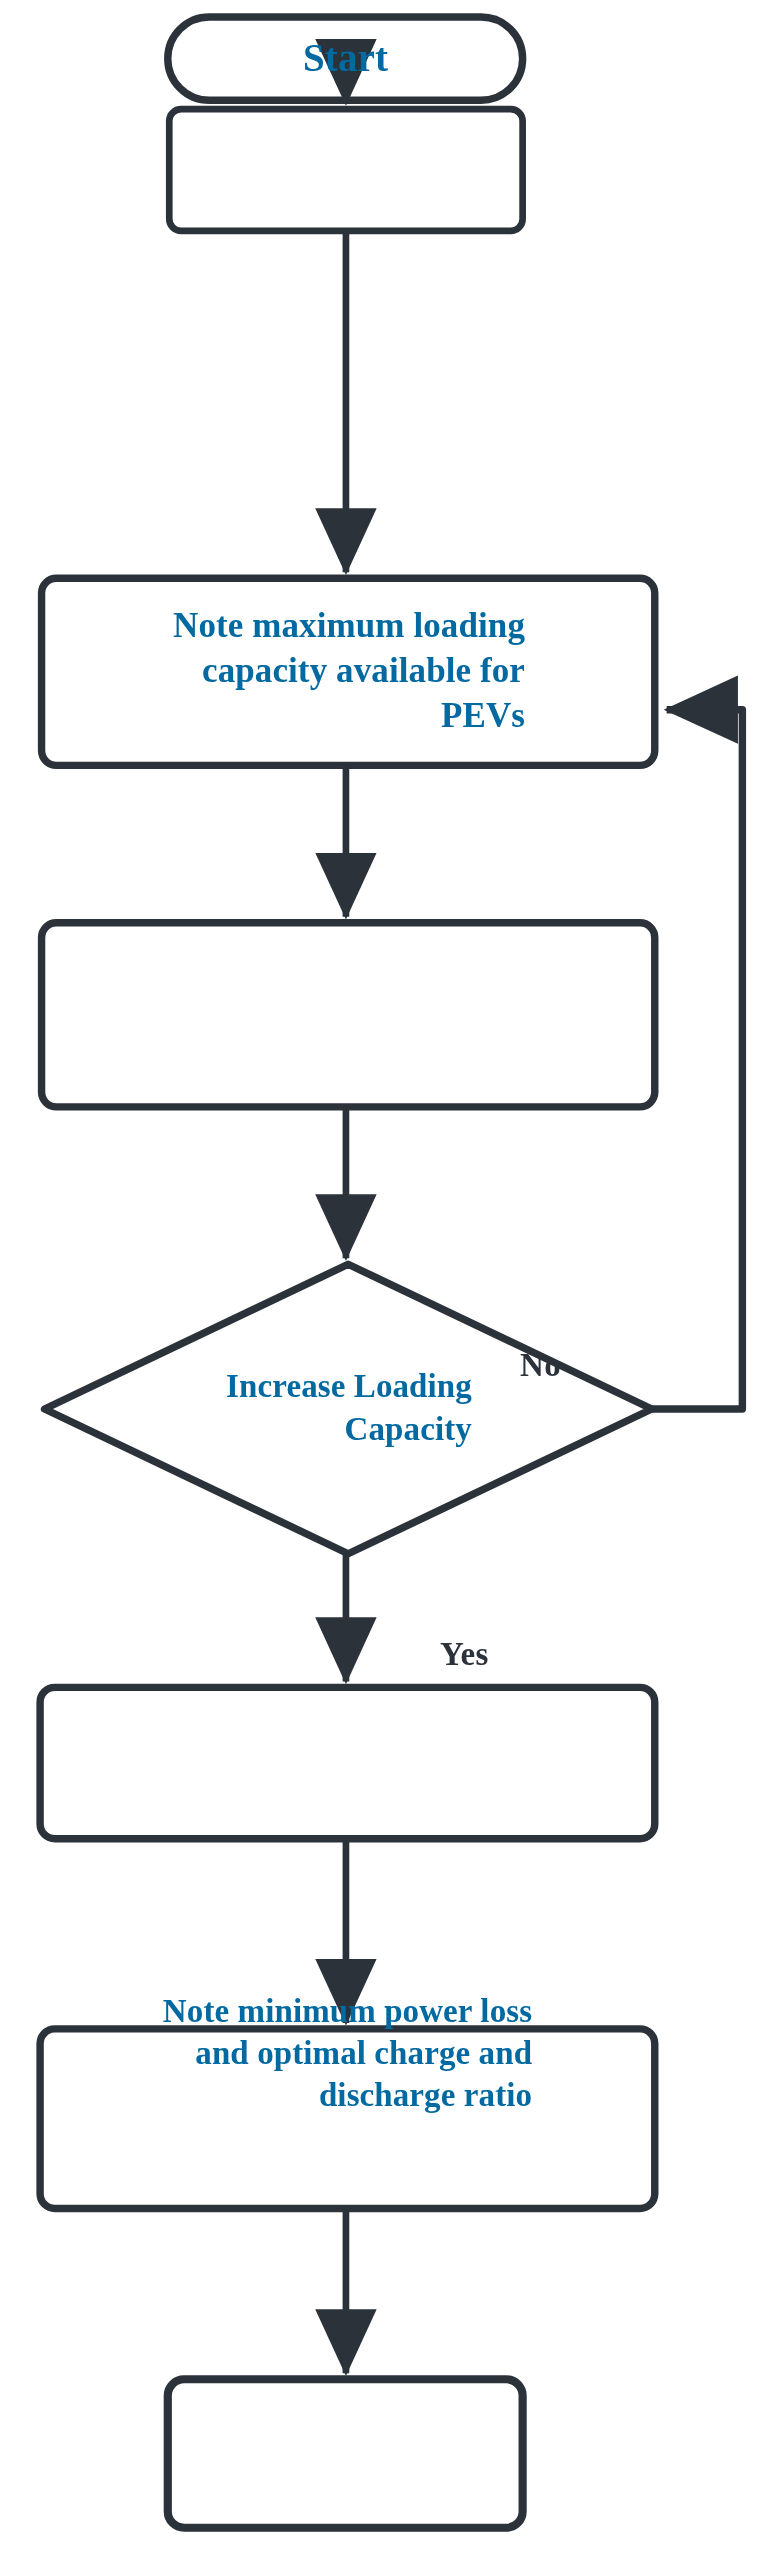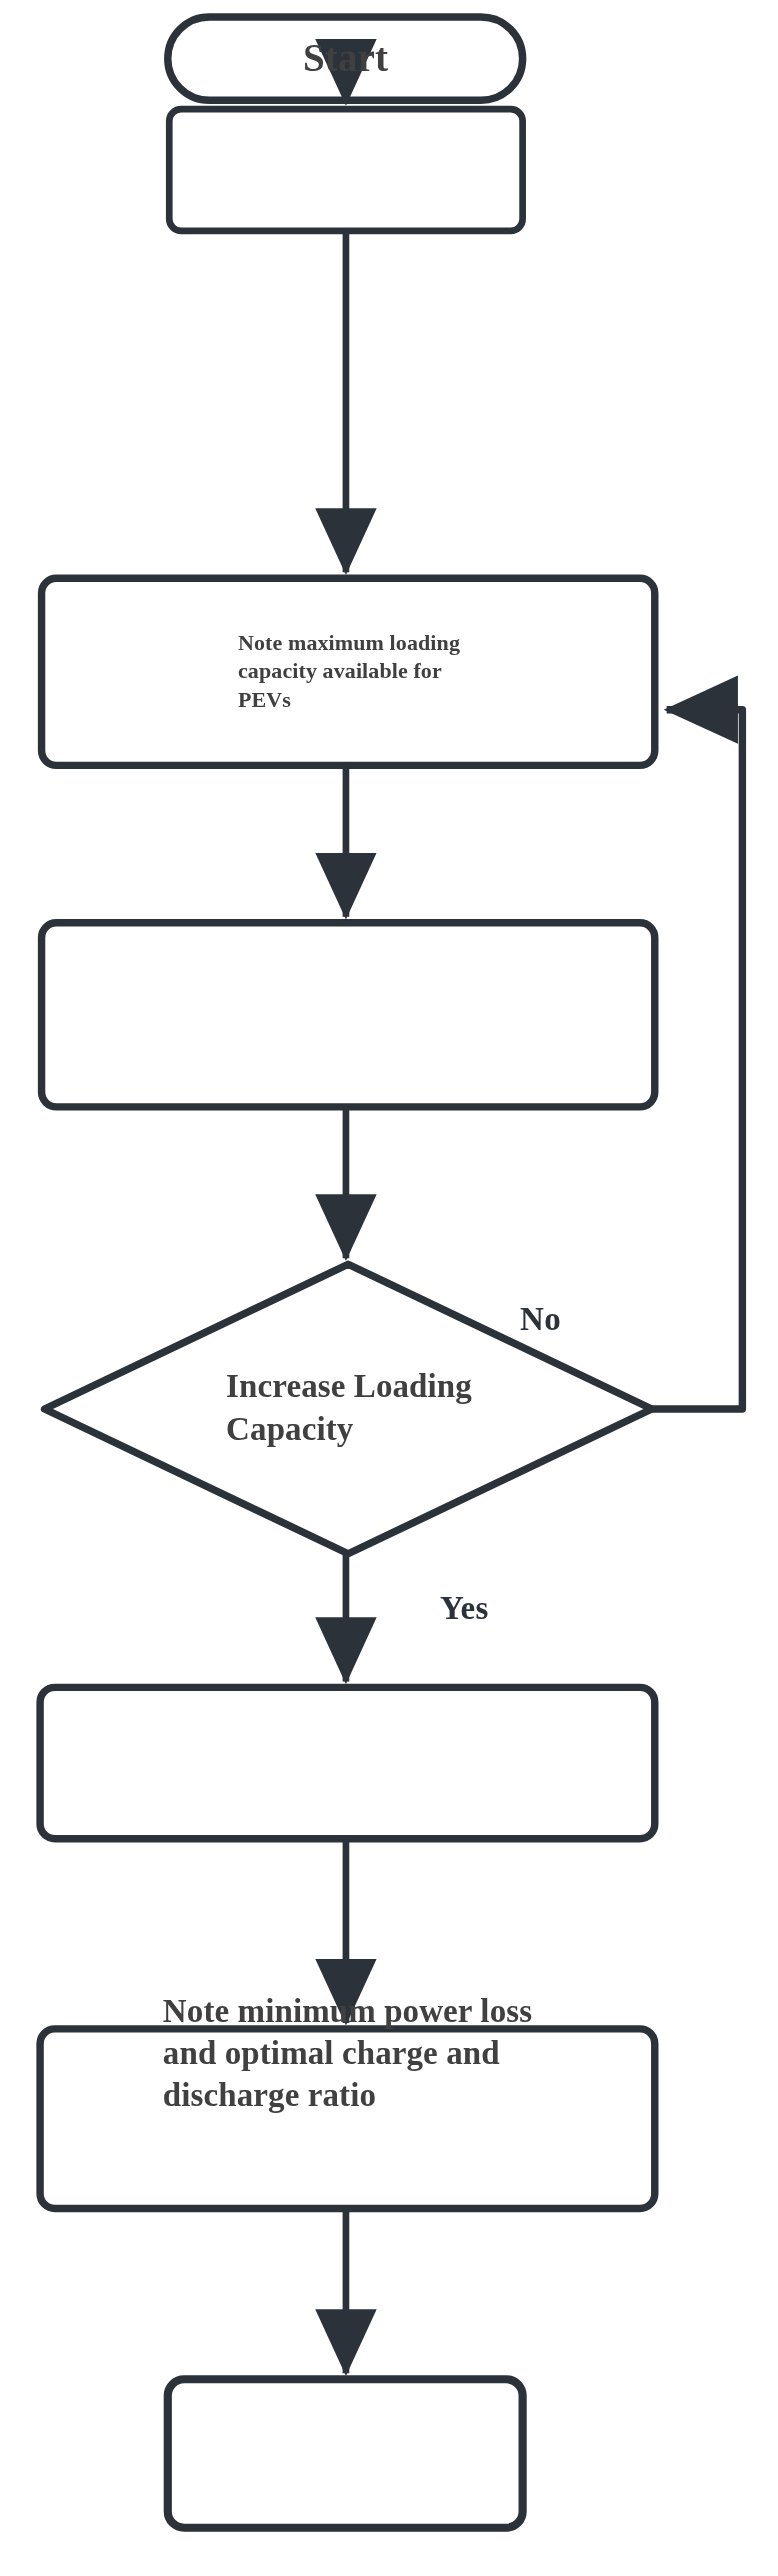--- a/index.html
+++ b/index.html
@@ -23,37 +23,38 @@
     left: 0;
     top: 0;
     width: 778px;
     height: 2576px;
   }
   .node-label {
     position: absolute;
     display: flex;
     align-items: center;
     justify-content: center;
-    text-align: left;
-    color: #404040;
+    text-align: right;
+    color: #0369a1;
     font-weight: bold;
     font-family: "Liberation Serif", "DejaVu Serif", serif;
     line-height: 1.28;
     letter-spacing: 0.1px;
     white-space: pre-line;
     pointer-events: none;
   }
   .edge-label {
     position: absolute;
     color: #2b323a;
     font-weight: bold;
     font-family: "Liberation Serif", "DejaVu Serif", serif;
     font-size: 33px;
     letter-spacing: 0.4px;
     white-space: nowrap;
+    margin-top: 46px;
   }
   .hit {
     position: absolute;
     cursor: pointer;
   }
 </style>
 </head>
 <body>
 
 <div id="stage">
@@ -100,21 +101,21 @@
 
       <line x1="466" y1="2476" x2="466" y2="2724" stroke-width="9" marker-end="url(#arrowhead)"></line>
 
       <line x1="466" y1="2974" x2="466" y2="3196" stroke-width="9" marker-end="url(#arrowhead)"></line>
     </g>
   </svg>
 
   <div class="node-label" style="left:168px; top:16.3px; width:355px; height:83px; font-size:39px;">Start</div>
 
 
-  <div class="node-label" style="left:42px; top:578px; width:614px; height:187px; font-size:22px;">Note maximum loading
+  <div class="node-label" style="left:42px; top:578px; width:614px; height:187px; font-size:35px;">Note maximum loading
 capacity available for
 PEVs</div>
 
 
   <div class="node-label" style="left:89px; top:1337px; width:520px; height:141px; font-size:33px;">Increase Loading
 Capacity</div>
 
 
   <div class="node-label" style="left:40px; top:1963px; width:615px; height:180px; font-size:33px;">Note minimum power loss
 and optimal charge and

